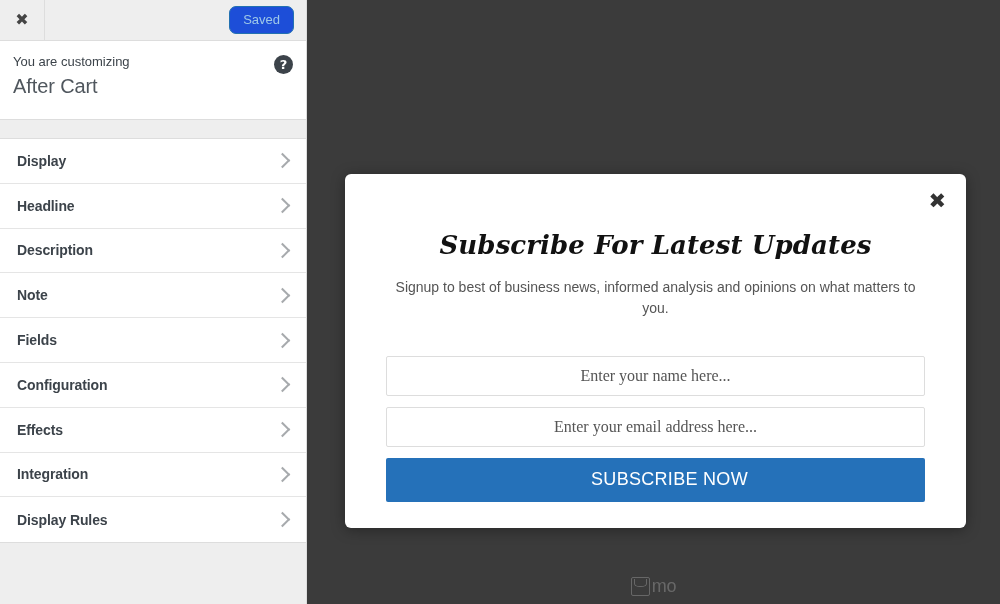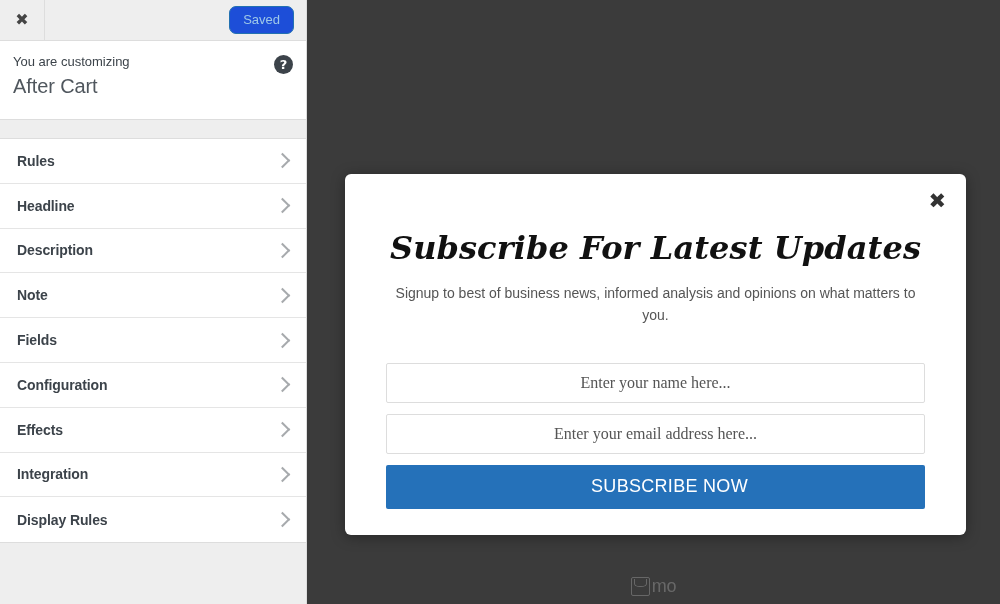--- a/index.html
+++ b/index.html
@@ -190,21 +190,21 @@
     font-weight: bold;
     cursor: pointer;
     font-family: "DejaVu Sans", sans-serif;
   }
 
   .optin-headline {
     text-align: center;
     font-family: "DejaVu Serif", serif;
     font-weight: bold;
     font-style: italic;
-    font-size: 32px;
+    font-size: 26px;
     color: #111111;
     letter-spacing: 0.1px;
     margin: 29px 0 0 0;
     line-height: 1.1;
   }
 
   .optin-desc {
     text-align: center;
     font-family: "Liberation Sans", sans-serif;
     font-size: 14px;
@@ -325,21 +325,21 @@
       <div class="cust-sub">You are customizing</div>
       <div class="cust-main">After Cart</div>
       <div class="help-icon">?</div>
     </div>
 
     <div class="grey-band"></div>
 
     <div class="menu-list">
 
       <div class="menu-item">
-        <span class="label">Rules</span>
+        <span class="label">Display</span>
         <span class="chev"></span>
       </div>
 
       <div class="menu-item">
         <span class="label">Headline</span>
         <span class="chev"></span>
       </div>
 
       <div class="menu-item">
         <span class="label">Description</span>

